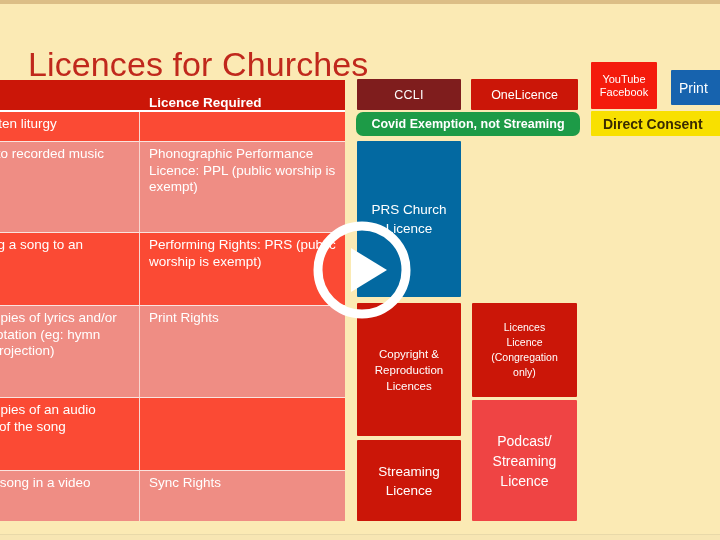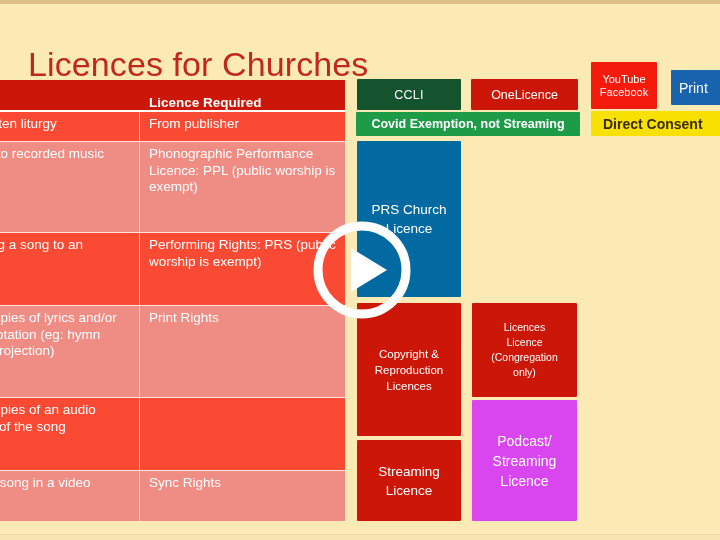--- a/index.html
+++ b/index.html
@@ -93,21 +93,21 @@
     display: flex;
     align-items: center;
     justify-content: center;
     text-align: center;
     border-radius: 1px;
   }
   .box .lbl { display: block; }
 
   #box-ccli {
     left: 357px; top: 79px; width: 104px; height: 31px;
-    background: #14532d;
+    background: #7f1d1d;
     font-size: 12.5px;
     letter-spacing: 0.3px;
   }
   #box-onelicence {
     left: 471px; top: 79px; width: 107px; height: 31px;
     background: #cb1608;
     font-size: 12.5px;
   }
   #box-youtube {
     left: 591px; top: 62px; width: 66px; height: 47px;
@@ -120,20 +120,21 @@
     background: #1763ae;
     font-size: 14px;
     justify-content: flex-start;
     padding-left: 8px;
   }
   #box-covid {
     left: 356px; top: 112px; width: 224px; height: 24px;
     background: #1d9b47;
     font-size: 12.5px;
     font-weight: bold;
+    border-radius: 7px;
   }
   #box-consent {
     left: 591px; top: 111px; width: 150px; height: 25px;
     background: #f8e000;
     color: #3a2b00;
     font-size: 14px;
     font-weight: bold;
     justify-content: flex-start;
     padding-left: 12px;
   }
@@ -156,21 +157,21 @@
     line-height: 19px;
   }
   #box-reprint {
     left: 472px; top: 303px; width: 105px; height: 94px;
     background: #cb1608;
     font-size: 10.5px;
     line-height: 15px;
   }
   #box-podcast {
     left: 472px; top: 400px; width: 105px; height: 121px;
-    background: #d946ef;
+    background: #ef4444;
     font-size: 14px;
     line-height: 20px;
   }
 
   
   #play-overlay {
     position: absolute;
     left: 311px;
     top: 219px;
     width: 102px;
@@ -190,21 +191,20 @@
 
   <div id="table">
 
     <div class="trow header">
       <div class="tcell c1">Activity</div>
       <div class="tcell c2">Licence Required</div>
     </div>
 
     <div class="trow r1">
       <div class="tcell c1">Using written liturgy</div>
-      <div class="tcell c2">From publisher</div>
     </div>
 
     <div class="trow r2">
       <div class="tcell c1">Listening to recorded music</div>
       <div class="tcell c2">Phonographic Performance Licence: PPL (public worship is exempt)</div>
     </div>
 
     <div class="trow r3">
       <div class="tcell c1">Performing a song to an audience</div>
       <div class="tcell c2">Performing Rights: PRS (public worship is exempt)</div>

